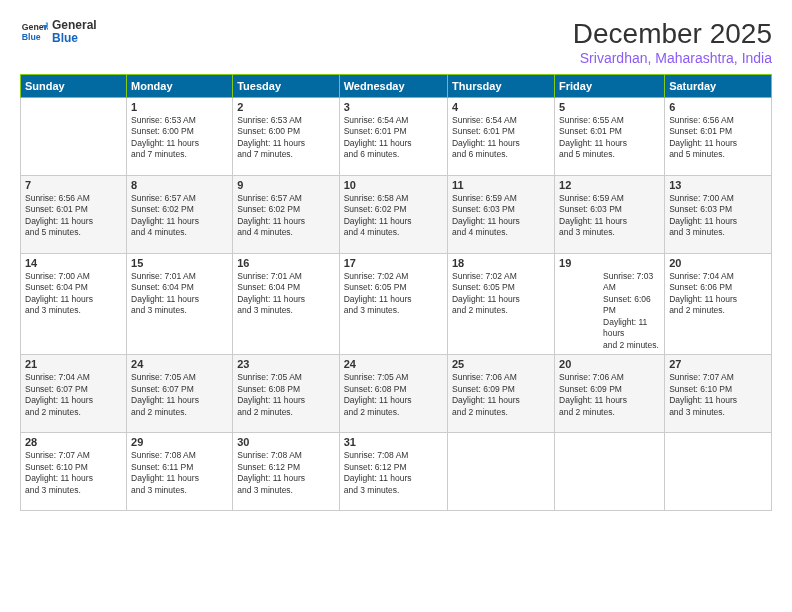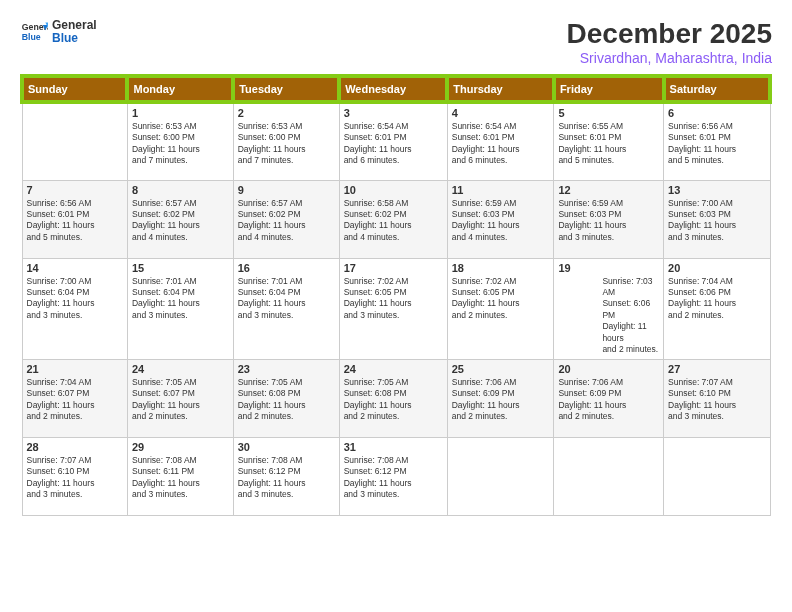--- a/index.html
+++ b/index.html
@@ -29,40 +29,40 @@
     }
     .logo-icon {
       width: 28px;
       height: 28px;
     }
     .title-area {
       text-align: right;
     }
     .month-title {
       font-size: 28px;
-      font-weight: bold;
+      font-weight: normal;
       color: #333;
     }
     .subtitle {
       font-size: 14px;
       color: #8b5cf6;
     }
     .calendar {
       width: 100%;
       border-collapse: collapse;
       font-size: 9.5px;
     }
     .calendar thead th {
-      background-color: #a16207;
+      background-color: #0369a1;
       color: white;
       padding: 5px 4px;
       text-align: left;
       font-size: 11px;
       font-weight: bold;
-      border: 4px solid #84cc16;
+      border: 1px solid #84cc16;
     }
     .calendar tbody td {
       border: 1px solid #ccc;
       vertical-align: top;
       padding: 3px 4px;
       width: 113px;
       height: 78px;
     }
     .day-num {
       font-size: 11px;

